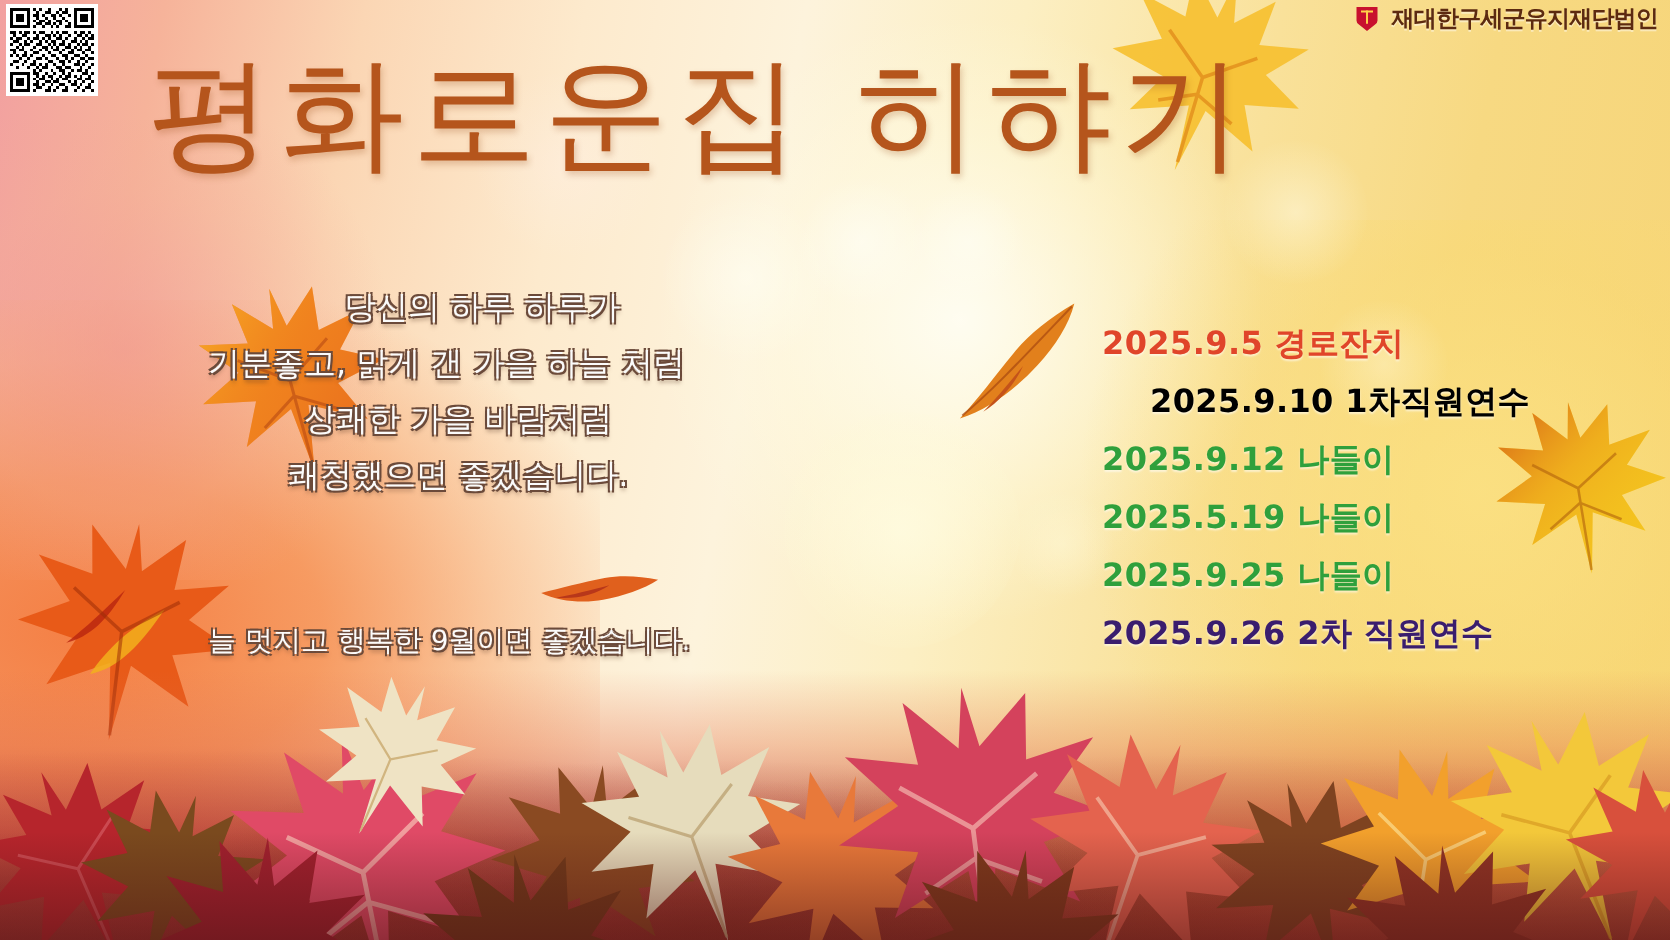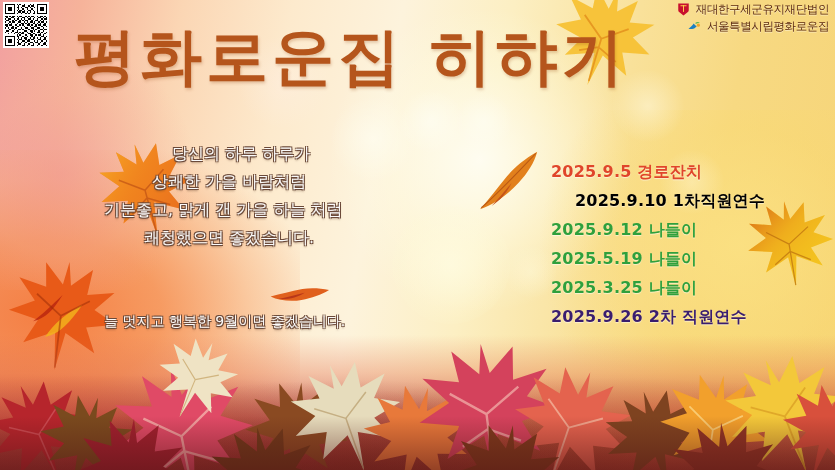--- a/index.html
+++ b/index.html
@@ -75,29 +75,29 @@
   .qr svg{display:block;width:100%;height:100%;}
 
   
   .logos{
     position:absolute;right:6px;top:2px;
     display:flex;flex-direction:column;gap:2px;align-items:flex-end;
   }
   .logo-row{display:flex;align-items:center;gap:5px;}
   .logo-row .mark{width:15px;height:15px;flex:0 0 auto;}
   .logo-row .txt{
-    font-size:11.5px;font-weight:normal;color:#5c2a10;
+    font-size:11.5px;font-weight:bold;color:#5c2a10;
     letter-spacing:-.4px;white-space:nowrap;
     text-shadow:0 1px 0 rgba(255,255,255,.45);
   }
 
   
   .title{
     position:absolute;left:74px;top:26px;
-    font-size:62px;line-height:1;font-weight:bold;
+    font-size:62px;line-height:1;font-weight:normal;
     color:#b5551c;
     letter-spacing:4px;
     white-space:nowrap;
     text-shadow:1px 2px 3px rgba(150,70,20,.25);
   }
 
   
   .poem{
     position:absolute;left:104px;top:146px;width:330px;
     color:#fbfbfb;font-weight:normal;
@@ -407,30 +407,20 @@
   <div class="logos">
     <div class="logo-row">
       <span class="mark">
         <svg viewBox="0 0 20 20" aria-hidden="true">
           <path d="M3 2 h14 v9 a3 3 0 0 1 -1.6 2.6 L10 18 L4.6 13.6 A3 3 0 0 1 3 11 Z" fill="#c8102e"></path>
           <path d="M6 5 h8 M10 4.2 v9" stroke="#ffd24a" stroke-width="1.3" fill="none"></path>
         </svg>
       </span>
       <span class="txt">재대한구세군유지재단법인</span>
     </div>
-    <div class="logo-row">
-      <span class="mark">
-        <svg viewBox="0 0 20 20" aria-hidden="true">
-          <path d="M2 13 C5 11 7 8.5 9 6 C10.4 8 11.6 9 13 9.6 L10.5 12 C8.6 13.4 5.4 14 2 13 Z" fill="#1a7fc1"></path>
-          <path d="M11.5 4.6 C13.6 3.4 16 3.8 17.4 5.6 C15.6 5.2 13.4 5.6 11.5 6.8 Z" fill="#5fb84a"></path>
-          <circle cx="15.2" cy="8.2" r="2.1" fill="#f5a623"></circle>
-        </svg>
-      </span>
-      <span class="txt">서울특별시립평화로운집</span>
-    </div>
   </div>
 
   <div class="leaf" style="left:538px;top:-18px;">
     <svg width="130" height="110" viewBox="0 0 100 100" aria-hidden="true">
       <g transform="rotate(18 50 50)">
         <path d="M50 96 L47 66 L22 76 L32 57 L6 52 L26 41 L10 24 L33 28 L31 8 L47 24 L50 4 L55 24 L70 9 L69 30 L91 25 L76 42 L95 52 L71 58 L81 77 L55 66 Z" fill="#f6c031" opacity=".92"></path>
         <path d="M50 92 L49 52 M49 52 L28 36 M49 52 L70 36 M49 60 L33 68 M49 60 L68 68" stroke="#e08a1a" stroke-width="1.6" fill="none" opacity=".75"></path>
       </g>
     </svg>
   </div>
@@ -496,32 +486,32 @@
         </defs>
         <path d="M50 95 L49 50 M49 50 L26 34 M49 50 L72 34 M49 58 L31 70 M49 58 L70 70" stroke="#b0600c" stroke-width="1.4" fill="none" opacity=".6"></path>
       </g>
     </svg>
   </div>
 
   <div class="title">평화로운집 히햐기</div>
 
   <div class="poem">
     <div class="ln l1">당신의 하루 하루가</div>
+    <div class="ln l3">기분좋고, 맑게 갠 가을 하늘 처럼</div>
     <div class="ln l2">상쾌한 가을 바람처럼</div>
-    <div class="ln l3">기분좋고, 맑게 갠 가을 하늘 처럼</div>
     <div class="ln l4">쾌청했으면 좋겠습니다.</div>
     <div class="ln l5">늘 멋지고 행복한 9월이면 좋겠습니다.</div>
   </div>
 
   <div class="schedule">
     <div class="sched-line" style="color: rgb(224, 69, 42);">2025.9.5 경로잔치</div>
     <div class="sched-line" style="color: #000000; margin-left: 24px;">2025.9.10 1차직원연수</div>
     <div class="sched-line" style="color: rgb(47, 160, 60);">2025.9.12 나들이</div>
     <div class="sched-line" style="color: rgb(47, 160, 60);">2025.5.19 나들이</div>
-    <div class="sched-line" style="color: rgb(47, 160, 60);">2025.3.25 나들이</div>
+    <div class="sched-line" style="color: rgb(47, 160, 60);">2025.9.25 나들이</div>
     <div class="sched-line" style="color: rgb(58, 29, 110);">2025.9.26 2차 직원연수</div>
   </div>
 
   <div class="pile">
     <div class="pile-bg"></div>
 
     <div class="pl" style="left:-20px;top:44px;">
       <svg width="120" height="110" viewBox="0 0 100 100">
           <g transform="rotate(-22 50 50)">
         <path d="M50 97 L46 64 L20 77 L30 56 L4 51 L25 40 L9 22 L33 27 L30 6 L47 23 L50 3 L54 23 L71 7 L69 29 L92 24 L77 41 L97 51 L72 57 L82 78 L55 64 Z" fill="#b6252c"></path>

